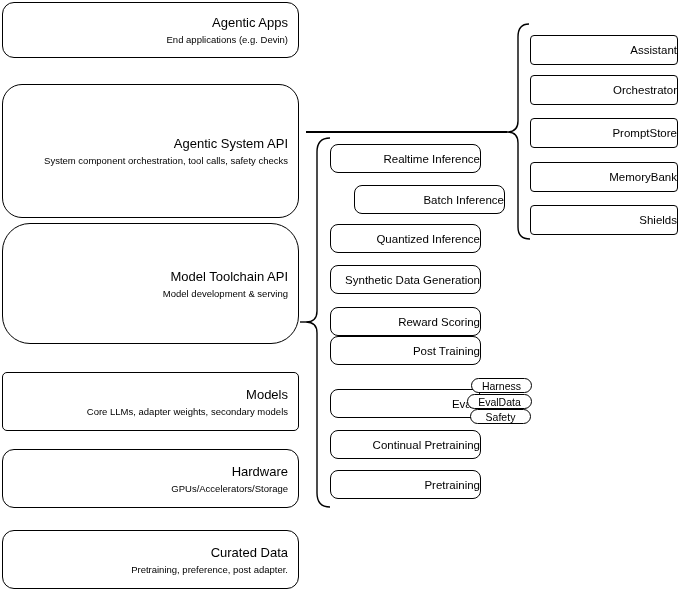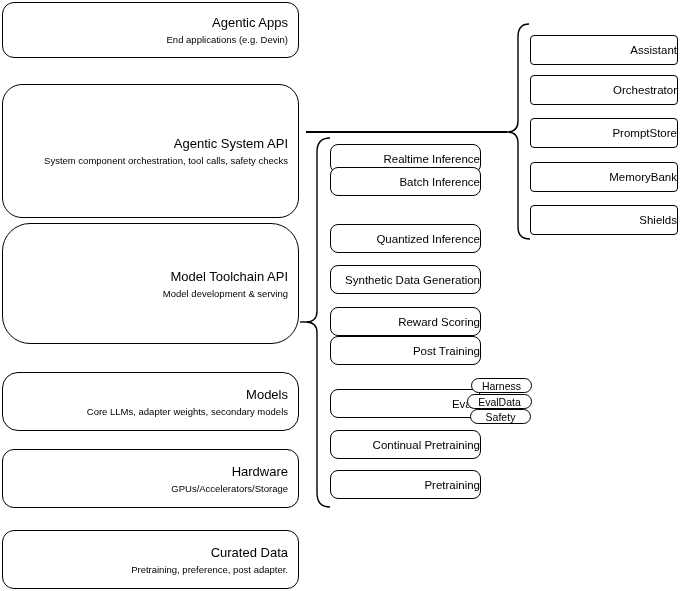--- a/index.html
+++ b/index.html
@@ -80,37 +80,37 @@
   <div class="node stack-box" style="top:84px; height:134px; border-radius:20px;">
     <div class="box-title">Agentic System API</div>
     <div class="box-subtitle">System component orchestration, tool calls, safety checks</div>
   </div>
 
   <div class="node stack-box" style="top:223px; height:121px; border-radius:28px;">
     <div class="box-title">Model Toolchain API</div>
     <div class="box-subtitle">Model development &amp; serving</div>
   </div>
 
-  <div class="node stack-box" style="top:372px; height:59px; border-radius:16px;">
+  <div class="node stack-box" style="top:372px; height:59px; border-radius:5px;">
     <div class="box-title">Models</div>
     <div class="box-subtitle">Core LLMs, adapter weights, secondary models</div>
   </div>
 
   <div class="node stack-box" style="top:449px; height:59px; border-radius:12px;">
     <div class="box-title">Hardware</div>
     <div class="box-subtitle">GPUs/Accelerators/Storage</div>
   </div>
 
   <div class="node stack-box" style="top:530px; height:59px; border-radius:12px;">
     <div class="box-title">Curated Data</div>
     <div class="box-subtitle">Pretraining, preference, post adapter.</div>
   </div>
 
   <div class="node tool-box" style="top:144px;">Realtime Inference</div>
-  <div class="node tool-box" style="top:167px;">Batch Inference</div>
+  <div class="node tool-box" style="top:185px;margin-left:24px;">Batch Inference</div>
   <div class="node tool-box" style="top:224px;">Quantized Inference</div>
   <div class="node tool-box" style="top:307px;">Reward Scoring</div>
   <div class="node tool-box" style="top:265px;">Synthetic Data Generation</div>
   <div class="node tool-box" style="top:336px;">Post Training</div>
   <div class="node tool-box" style="top:389px;">Evals</div>
   <div class="node tool-box" style="top:430px;">Continual Pretraining</div>
   <div class="node tool-box" style="top:470px;">Pretraining</div>
 
   <div class="eval-pill" style="left:471px; top:378px; width:61px; height:15px;">Harness</div>
   <div class="eval-pill" style="left:467px; top:394px; width:65px; height:15px;">EvalData</div>

